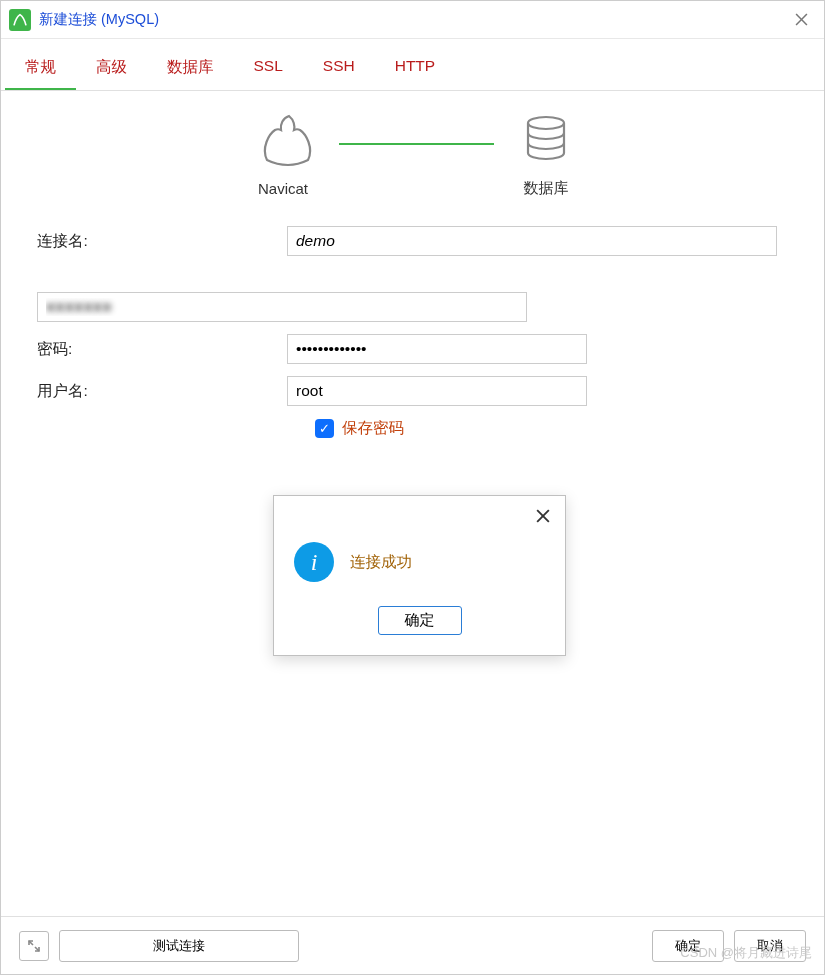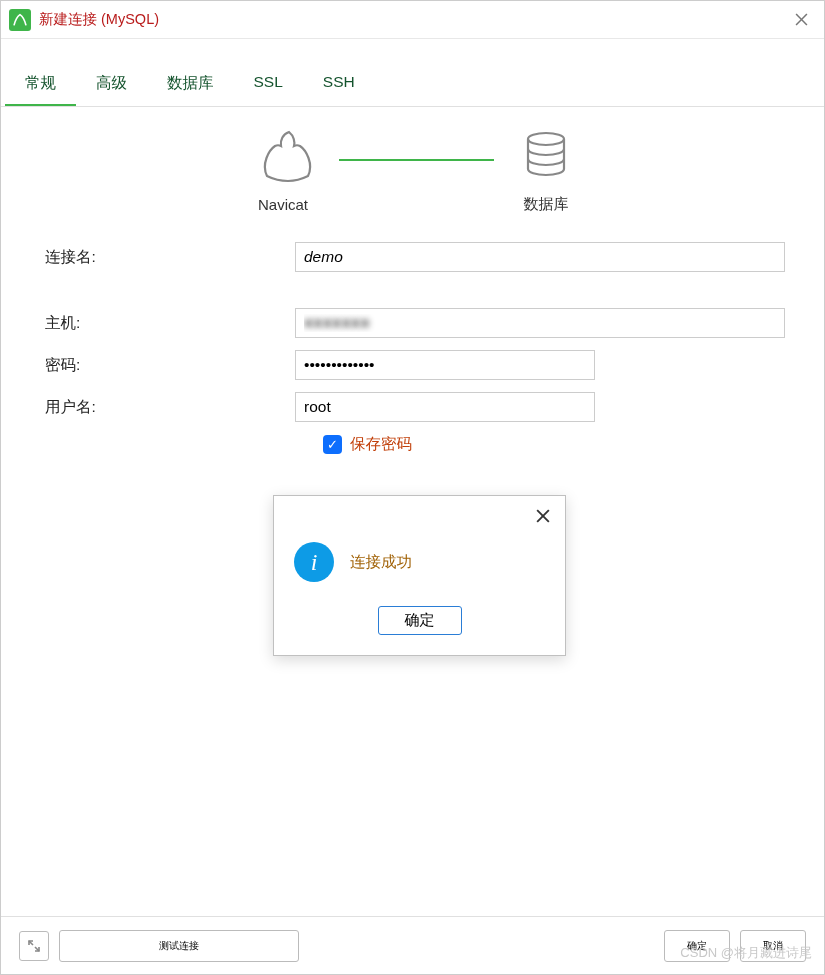--- a/index.html
+++ b/index.html
@@ -36,21 +36,21 @@
       height: 22px;
       background: #3fb54a;
       border-radius: 3px;
       margin-right: 8px;
       display: flex;
       align-items: center;
       justify-content: center;
     }
     .title-icon svg { width: 16px; height: 16px; }
     .title-text {
-      color: #b91c1c;
+      color: #1d4ed8;
       font-size: 14.5px;
       flex: 1;
     }
     .title-close {
       width: 30px;
       height: 30px;
       display: flex;
       align-items: center;
       justify-content: center;
       color: #777;
@@ -59,24 +59,23 @@
     }
     .tabs {
       display: flex;
       padding: 10px 4px 0 4px;
       gap: 0;
       border-bottom: 1px solid #e0e0e0;
     }
     .tab {
       padding: 8px 20px 10px 20px;
       font-size: 15.5px;
-      color: #14532d;
+      color: #b91c1c;
       cursor: pointer;
       border-bottom: 2px solid transparent;
-      margin-top: 16px;
     }
     .tab.active {
       border-bottom: 2px solid #3fb54a;
       font-weight: 500;
     }
     .illustration {
       display: flex;
       align-items: center;
       justify-content: center;
       gap: 24px;
@@ -89,22 +88,21 @@
       font-size: 15px;
     }
     .ill-line {
       width: 155px;
       height: 2px;
       background: #3fb54a;
       margin-top: -22px;
     }
     .nav-icon svg, .db-icon svg { stroke: #888; }
     .form {
-      padding: 18px 28px;
-      margin-left: 16px;
+      padding: 18px 36px;
     }
     .form-row {
       display: flex;
       align-items: center;
       margin-bottom: 12px;
     }
     .form-row.gap { margin-top: 36px; }
     .form-label {
       width: 250px;
       font-size: 15.5px;
@@ -156,21 +154,21 @@
       align-items: center;
       padding: 0 18px;
       gap: 10px;
     }
     .btn {
       height: 32px;
       padding: 0 22px;
       background: #fff;
       border: 1px solid #bbb;
       border-radius: 3px;
-      font-size: 10px;
+      font-size: 13px;
       cursor: pointer;
       display: flex;
       align-items: center;
       justify-content: center;
     }
     .btn.test { width: 240px; }
     .footer-spacer { flex: 1; }
     .icon-btn {
       width: 30px;
       height: 30px;
@@ -266,20 +264,21 @@
         </svg>
     </div>
   </div>
 
   <div class="tabs">
     <div class="tab active">常规</div>
     <div class="tab">高级</div>
     <div class="tab">数据库</div>
     <div class="tab">SSL</div>
     <div class="tab">SSH</div>
+    <div class="tab">HTTP</div>
   </div>
 
   <div class="illustration">
     <div class="ill-col">
       <div class="nav-icon">
         <svg width="64" height="56" viewBox="0 0 64 56" fill="none" stroke="#999" stroke-width="2.2">
           <path d="M16 48c-6-12 2-26 8-30 2-1 4-1 6 0-1-6 2-12 8-14 5 4 6 10 5 14 2-1 4-1 6 0 6 4 14 18 8 30-8 4-16 5-20 5s-13-1-21-5z"></path>
         </svg>
       </div>
       <div class="ill-label">Navicat</div>
@@ -297,21 +296,20 @@
       <div class="ill-label">数据库</div>
     </div>
   </div>
 
   <div class="form">
     <div class="form-row">
       <div class="form-label">连接名:</div>
       <input class="form-input full" value="demo" style="">
     </div>
     <div class="form-row gap">
-      <div class="form-label">主机:</div>
       <input class="form-input full blurred" value="■■■■■■■" style="">
     </div>
     <div class="form-row">
       <div class="form-label">密码:</div>
       <input type="password" class="form-input mid" value="●●●●●●●●●●●●●" style="">
     </div>
     <div class="form-row">
       <div class="form-label">用户名:</div>
       <input class="form-input mid" value="root" style="">
     </div>

